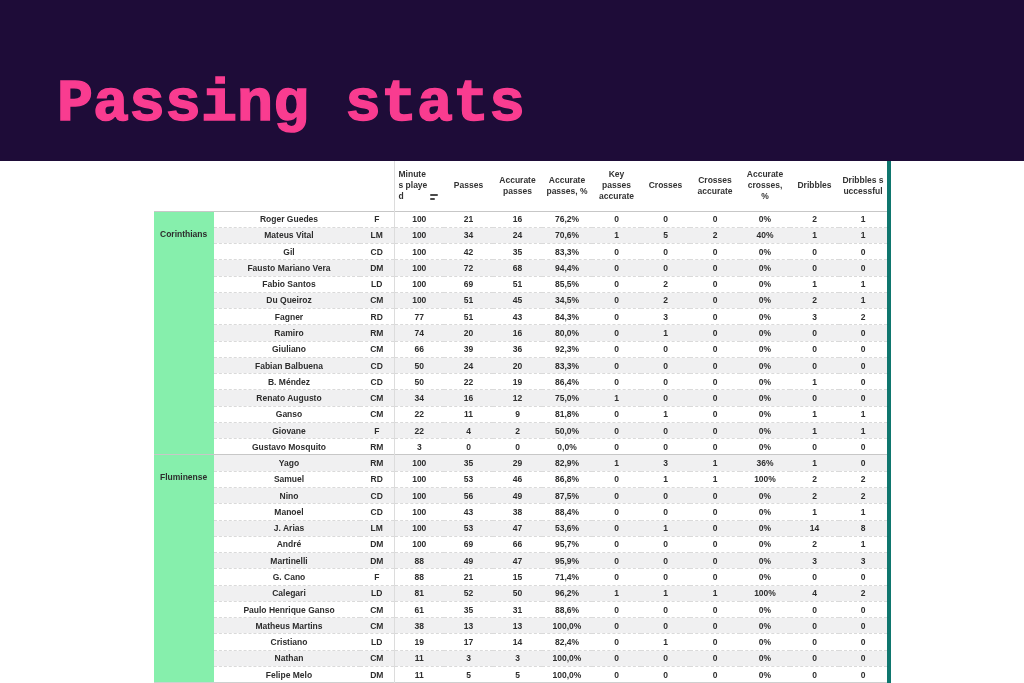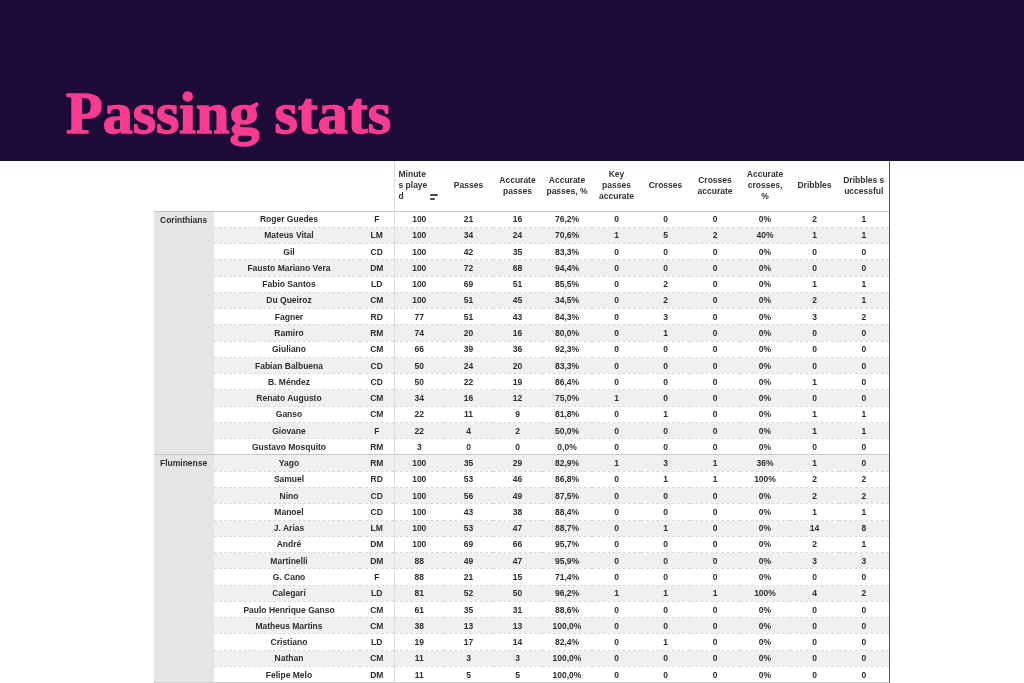--- a/index.html
+++ b/index.html
@@ -2,24 +2,24 @@
 <html><head>
 <meta charset="utf-8">
 <style>
   html,body{margin:0;padding:0;}
   body{font-family:"Liberation Sans", sans-serif; background:#ffffff;}
   .page{position:relative;width:1024px;height:683px;overflow:hidden;background:#ffffff;}
 
   
   .banner{position:absolute;left:0;top:0;width:1024px;height:161px;}
   .banner h1{
-    position:absolute;left:57px;top:70px;margin:9px;
+    position:absolute;left:57px;top:70px;margin:0;
     font-size:60px;font-weight:700;letter-spacing:0px;
     -webkit-text-stroke:1.5px currentColor;
-    font-family:Liberation Serif, serif;
+    font-family:Liberation Mono, monospace;
   }
 
   
   .table-wrap{position:absolute;left:154px;top:161px;width:736px;}
   table{border-collapse:collapse;table-layout:fixed;width:735px;border-bottom:1px solid #cfcfcf;}
   th,td{box-sizing:border-box;padding:0;font-family:"Liberation Sans", sans-serif;}
 
   thead th{
     height:50px;vertical-align:middle;text-align:center;
     font-size:8.5px;line-height:1.3;font-weight:700;color:#333;
@@ -35,26 +35,26 @@
   .sort-icon .b2{width:5px;}
 
   tbody td{
     height:16.28px;font-size:8.5px;font-weight:700;color:#2d2d2d;
     border-top:1px dashed #dadada;vertical-align:middle;
     overflow:hidden;white-space:nowrap;
   }
   tr.sec td{border-top:1px solid #c7c7c7;}
   tr.stripe td:not(.team){background:#f0f0f1;}
 
-  td.team{background:#e5e5e5;vertical-align:top;padding:3px 2px 0 6px;text-align:left;}
+  td.team{background:#86efac;vertical-align:top;padding:17px 2px 0 6px;text-align:left;}
   td.name{text-align:center;padding-left:4px;}
   td.pos{text-align:center;}
   td.num{text-align:center;}
   .vline{border-left:1px solid #dcdcdc;}
-  .rline{border-right:1px solid #0f766e;}
+  .rline{border-right:4px solid #0f766e;}
 </style>
 </head>
 <body>
 
 <div class="page">
 
   <div class="banner" style="background: rgb(30, 12, 56);">
     <h1 style="color: rgb(249, 60, 144);">Passing stats</h1>
   </div>
 
@@ -370,21 +370,21 @@
             <td class="num">0%</td>
             <td class="num">1</td>
             <td class="num rline">1</td>
           </tr>
           <tr class="stripe">
             <td class="name">J. Arias</td>
             <td class="pos">LM</td>
             <td class="num vline">100</td>
             <td class="num">53</td>
             <td class="num">47</td>
-            <td class="num">88,7%</td>
+            <td class="num">53,6%</td>
             <td class="num">0</td>
             <td class="num">1</td>
             <td class="num">0</td>
             <td class="num">0%</td>
             <td class="num">14</td>
             <td class="num rline">8</td>
           </tr>
           <tr class="">
             <td class="name">André</td>
             <td class="pos">DM</td>

